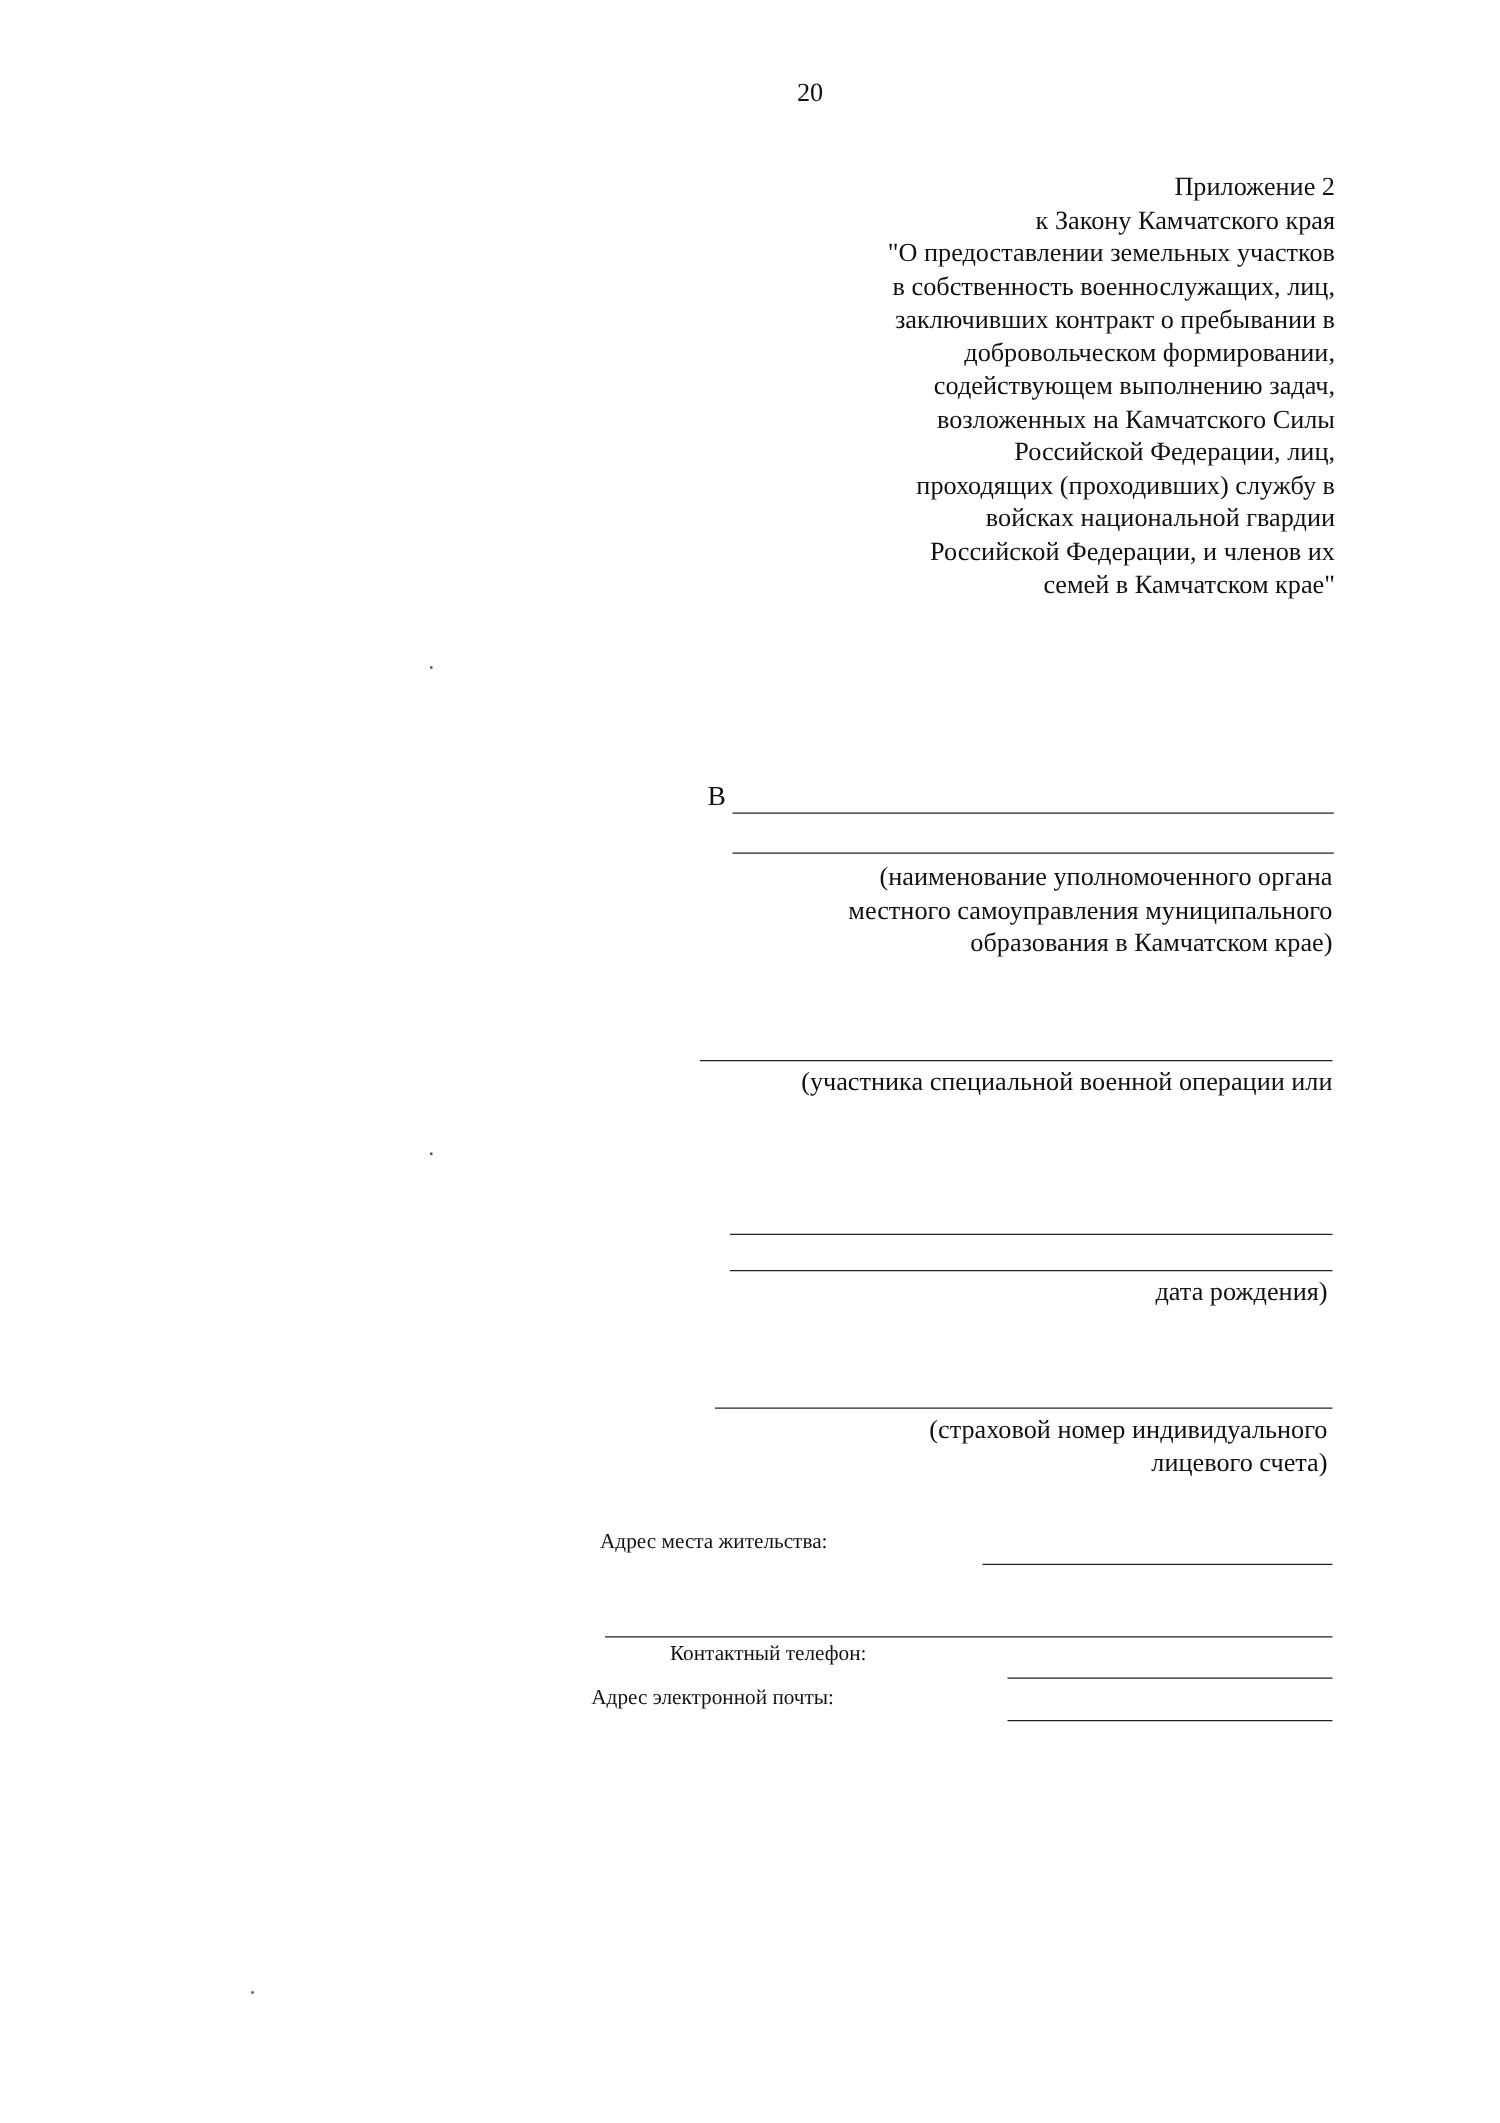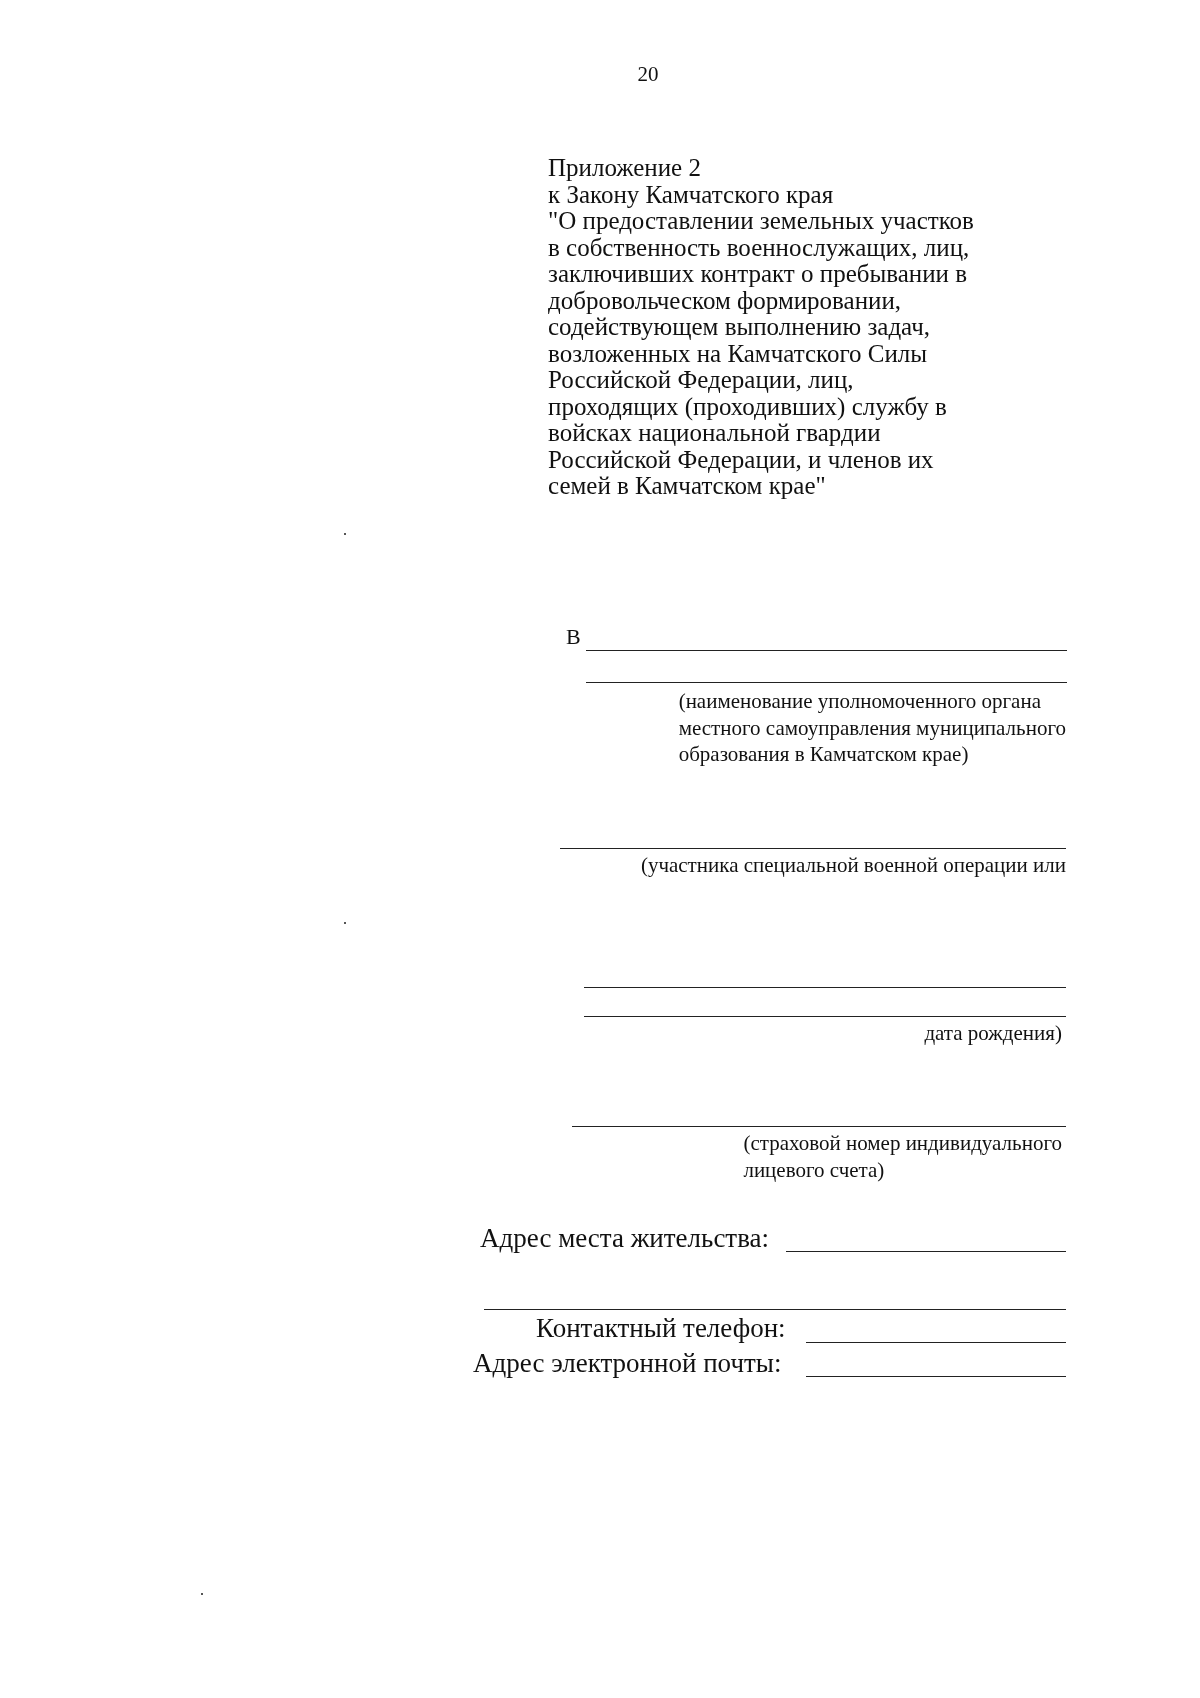--- a/index.html
+++ b/index.html
@@ -1,24 +1,24 @@
 <!DOCTYPE html>
 <html><head>
 <meta charset="utf-8">
 <style>
   html, body { margin: 0; padding: 0; background: #ffffff; }
   body { width: 1200px; height: 1698px; position: relative; overflow: hidden;
          font-family: "Liberation Serif", "DejaVu Serif", serif; color: #111; }
   .abs { position: absolute; }
   .page-num { left: 0; width: 1200px; top: 62px; text-align: center; font-size: 21px; margin-left: 48px; }
-  .appendix { right: 132px; top: 155px; width: 520px; text-align: left; font-size: 25px; line-height: 26.5px; }
+  .appendix { right: 132px; top: 136px; width: 520px; text-align: right; font-size: 21px; line-height: 26.5px; }
   .appendix div { white-space: nowrap; }
   .line { position: absolute; height: 0; border-top: 1.5px solid #222; }
-  .cap { position: absolute; text-align: left; font-size: 21px; line-height: 26.5px; white-space: nowrap; }
-  .label { position: absolute; font-size: 27px; white-space: nowrap; }
+  .cap { position: absolute; text-align: right; font-size: 21px; line-height: 26.5px; white-space: nowrap; }
+  .label { position: absolute; font-size: 17px; white-space: nowrap; }
   .speck { position: absolute; width: 2px; height: 2px; background: #555; }
 </style>
 </head>
 <body>
 
 <div class="abs page-num">20</div>
 
 <div class="abs appendix">
   <div>Приложение 2</div>
   <div>к Закону Камчатского края</div>

